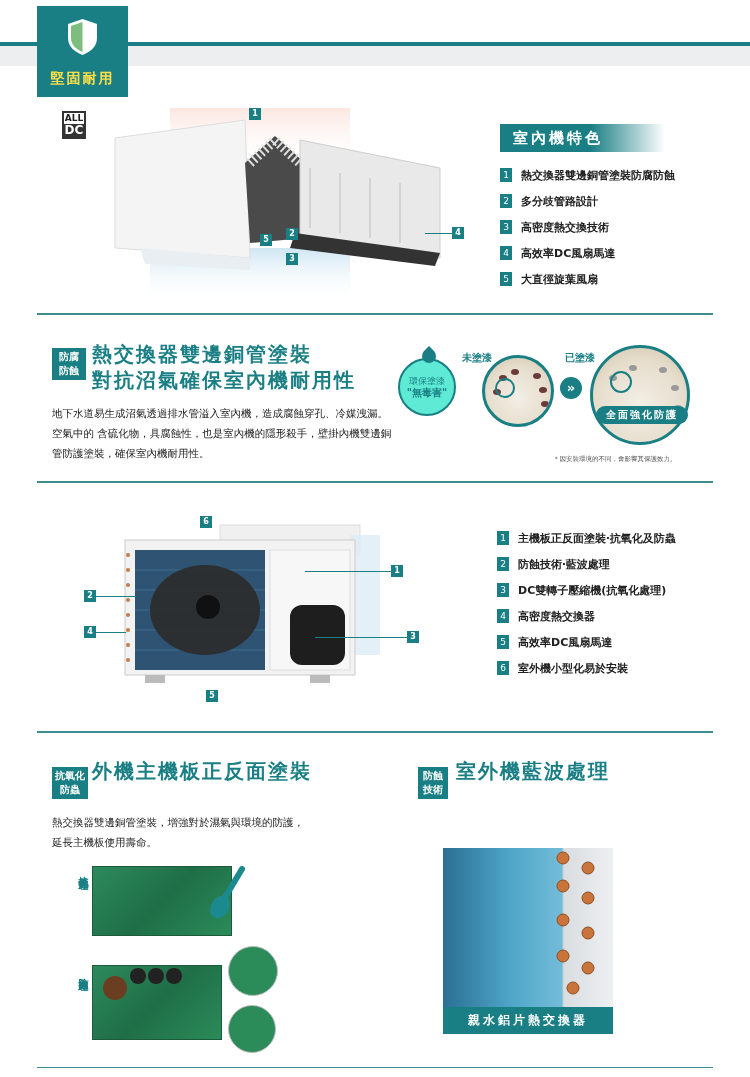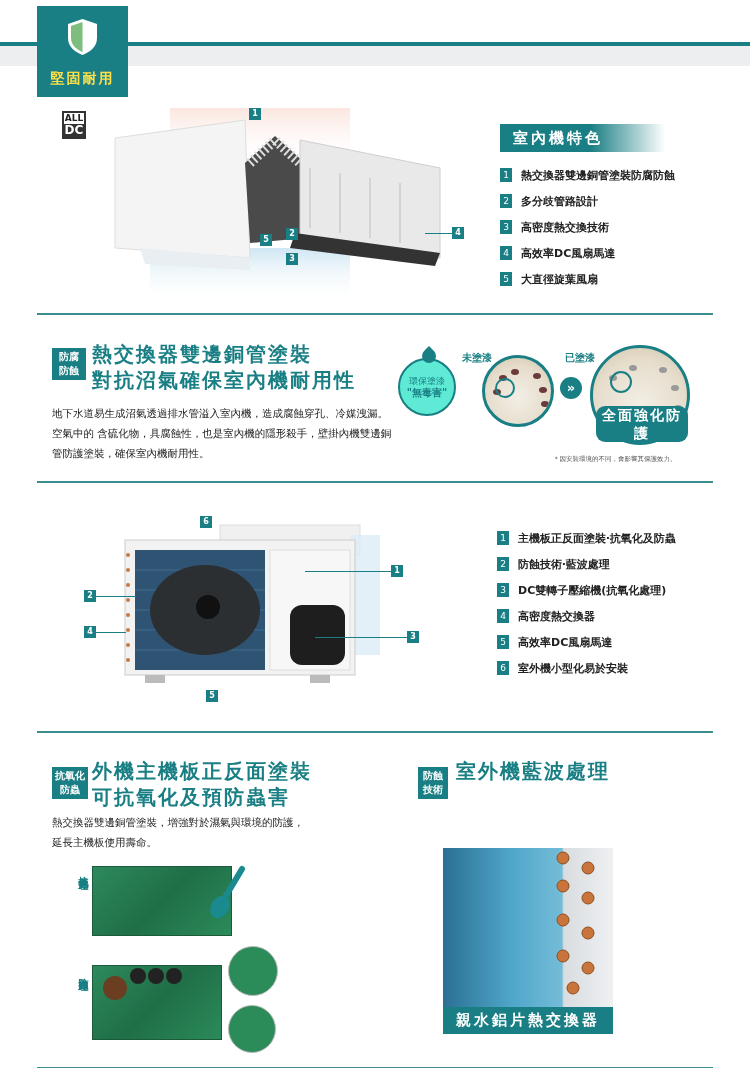--- a/index.html
+++ b/index.html
@@ -28,27 +28,27 @@
   .divider { left: 37px; width: 676px; height: 2px; background: #3d8c92; }
   
   .badge { background: #1a7f84; color: #fff; font-size: 10px; line-height: 14px; font-weight: bold; padding: 2px 3px; text-align: center; }
   .headline { color: #1a7f84; font-size: 20px; font-weight: bold; line-height: 26px; letter-spacing: 2px; }
   .body-text { font-size: 10.5px; line-height: 20px; color: #222; }
   
   .eco { left: 398px; top: 358px; width: 58px; height: 58px; border: 2px solid #1a7f84; border-radius: 50%; text-align: center; font-size: 9px; color: #1a7f84; padding-top: 15px; line-height: 12px; background: #5eead4; }
   .eco .drop { position: absolute; left: 22px; top: -11px; width: 14px; height: 14px; background: #1a7f84; border-radius: 0 50% 50% 50%; transform: rotate(45deg); }
   .circle { border-radius: 50%; border: 3px solid #1a7f84; overflow: hidden; background: radial-gradient(circle at 50% 60%, #f3efe6 0%, #e6ddcc 60%, #cfc2a8 100%); }
   .arrow-btn { left: 560px; top: 377px; width: 22px; height: 22px; border-radius: 50%; background: #1a7f84; color: #fff; font-size: 13px; text-align: center; line-height: 22px; font-weight: bold; }
-  .pill { background: #1a7f84; color: #fff; font-size: 14px; font-weight: bold; letter-spacing: 2px; text-align: center; line-height: 18px; border-radius: 9px; }
+  .pill { background: #1a7f84; color: #fff; font-size: 10px; font-weight: bold; letter-spacing: 2px; text-align: center; line-height: 18px; border-radius: 9px; }
   .small-label { font-size: 10px; color: #1a7f84; font-weight: bold; }
   .note { font-size: 6.5px; color: #555; }
   
   .pcb { background: linear-gradient(135deg, #2d8a5c 0%, #1f6e47 50%, #2b8b59 100%); border: 1px solid #1b5a3a; }
   .hx { background: linear-gradient(90deg, #2a6f93 0%, #4fa6c9 40%, #74bcd8 70%, #d9dde0 71%, #eef0f2 100%); }
-  .hx-caption { left: 443px; top: 1007px; width: 170px; height: 27px; background: #1a7f84; color: #fff; font-size: 15px; font-weight: bold; letter-spacing: 3px; text-align: center; line-height: 27px; }
+  .hx-caption { left: 443px; top: 1007px; width: 170px; height: 27px; background: #1a7f84; color: #fff; font-size: 12px; font-weight: bold; letter-spacing: 3px; text-align: center; line-height: 27px; }
   .vert { writing-mode: vertical-rl; font-size: 10px; font-weight: bold; color: #1a7f84; letter-spacing: 1px; }
 </style>
 </head>
 <body>
 
 <div class="abs hdr-line"></div>
 <div class="abs hdr-band"></div>
 <div class="abs hdr-tile">
   <svg width="31" height="38" viewBox="0 0 31 38">
     <path d="M15.5 1 L30 6 L30 20 C30 29 23 34 15.5 37 C8 34 1 29 1 20 L1 6 Z" fill="#fff"></path>
@@ -244,21 +244,20 @@
 </div>
 
 <div class="abs divider" style="top:731px"></div>
 
 <div class="abs badge" style="left:52px;top:767px;width:36px">
   <div>抗氧化</div>
   <div>防蟲</div>
 </div>
 <div class="abs headline" style="left:92px;top:758px">
   <div>外機主機板正反面塗裝</div>
-  <div>可抗氧化及預防蟲害</div>
 </div>
 <div class="abs body-text" style="left:52px;top:812px;width:260px">熱交換器雙邊銅管塗裝，增強對於濕氣與環境的防護，延長主機板使用壽命。</div>
 
 <div class="abs vert" style="left:76px;top:868px">抗氧化處理</div>
 <div class="abs pcb" style="left:92px;top:866px;width:140px;height:70px"></div>
 <svg class="abs" style="left:200px;top:865px" width="50" height="60">
   <line x1="42" y1="4" x2="24" y2="34" stroke="#1a8a8e" stroke-width="6" stroke-linecap="round"></line>
   <ellipse cx="20" cy="42" rx="9" ry="12" fill="#1a8a8e" transform="rotate(30 20 42)"></ellipse>
 </svg>
 <div class="abs vert" style="left:76px;top:970px">防蟲處理</div>

